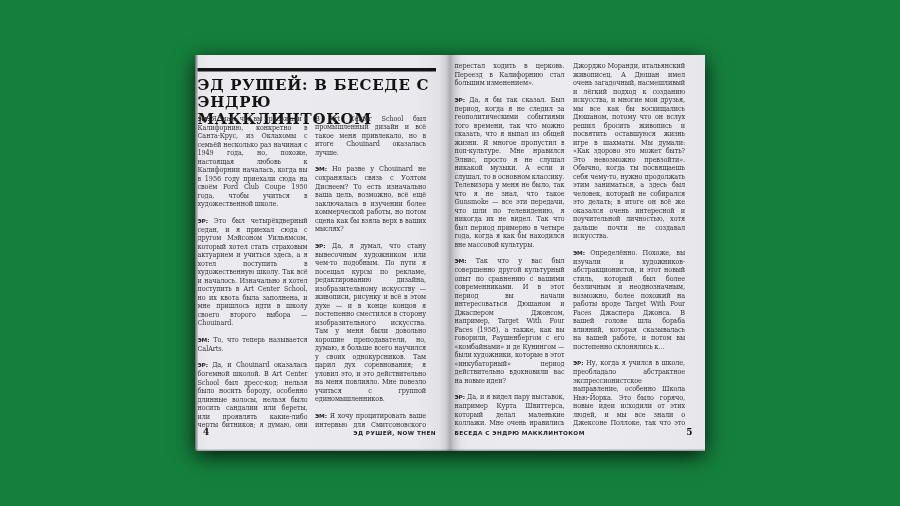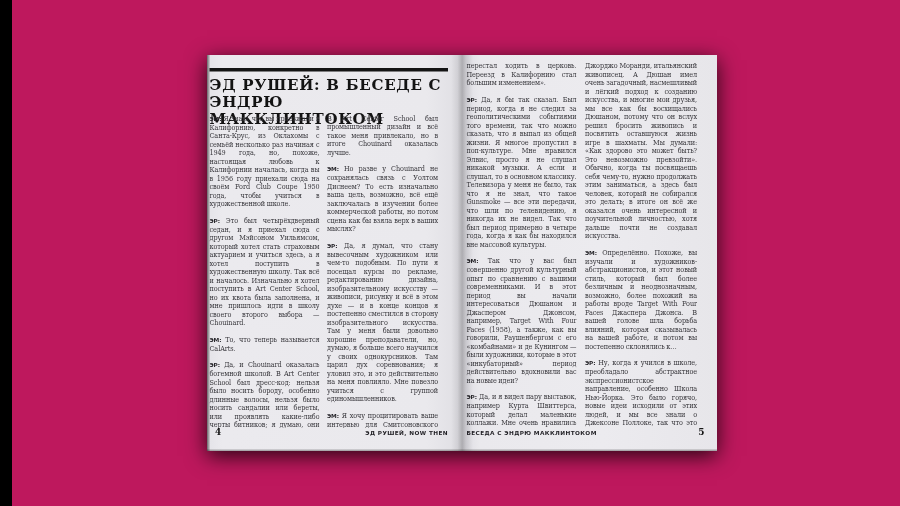--- a/index.html
+++ b/index.html
@@ -3,21 +3,21 @@
 <meta charset="utf-8">
 <style>
   html, body { margin: 0; padding: 0; }
   body {
     width: 900px; height: 506px;
     background: #000;
     overflow: hidden;
     font-family: "DejaVu Serif", serif;
     position: relative;
   }
-  .stage { position: absolute; inset: 0; background: #be185d; margin-left: 12px; }
+  .stage { position: absolute; inset: 0; background: #15803d; }
 
   
   .spread {
     position: absolute; left: 195px; top: 55px;
     width: 1020px; height: 792px;
     transform: scale(0.5); transform-origin: top left;
     display: flex;
     box-shadow: 0 10px 40px rgba(0,0,0,0.8);
   }
   .page { position: relative; width: 510px; height: 792px; }

